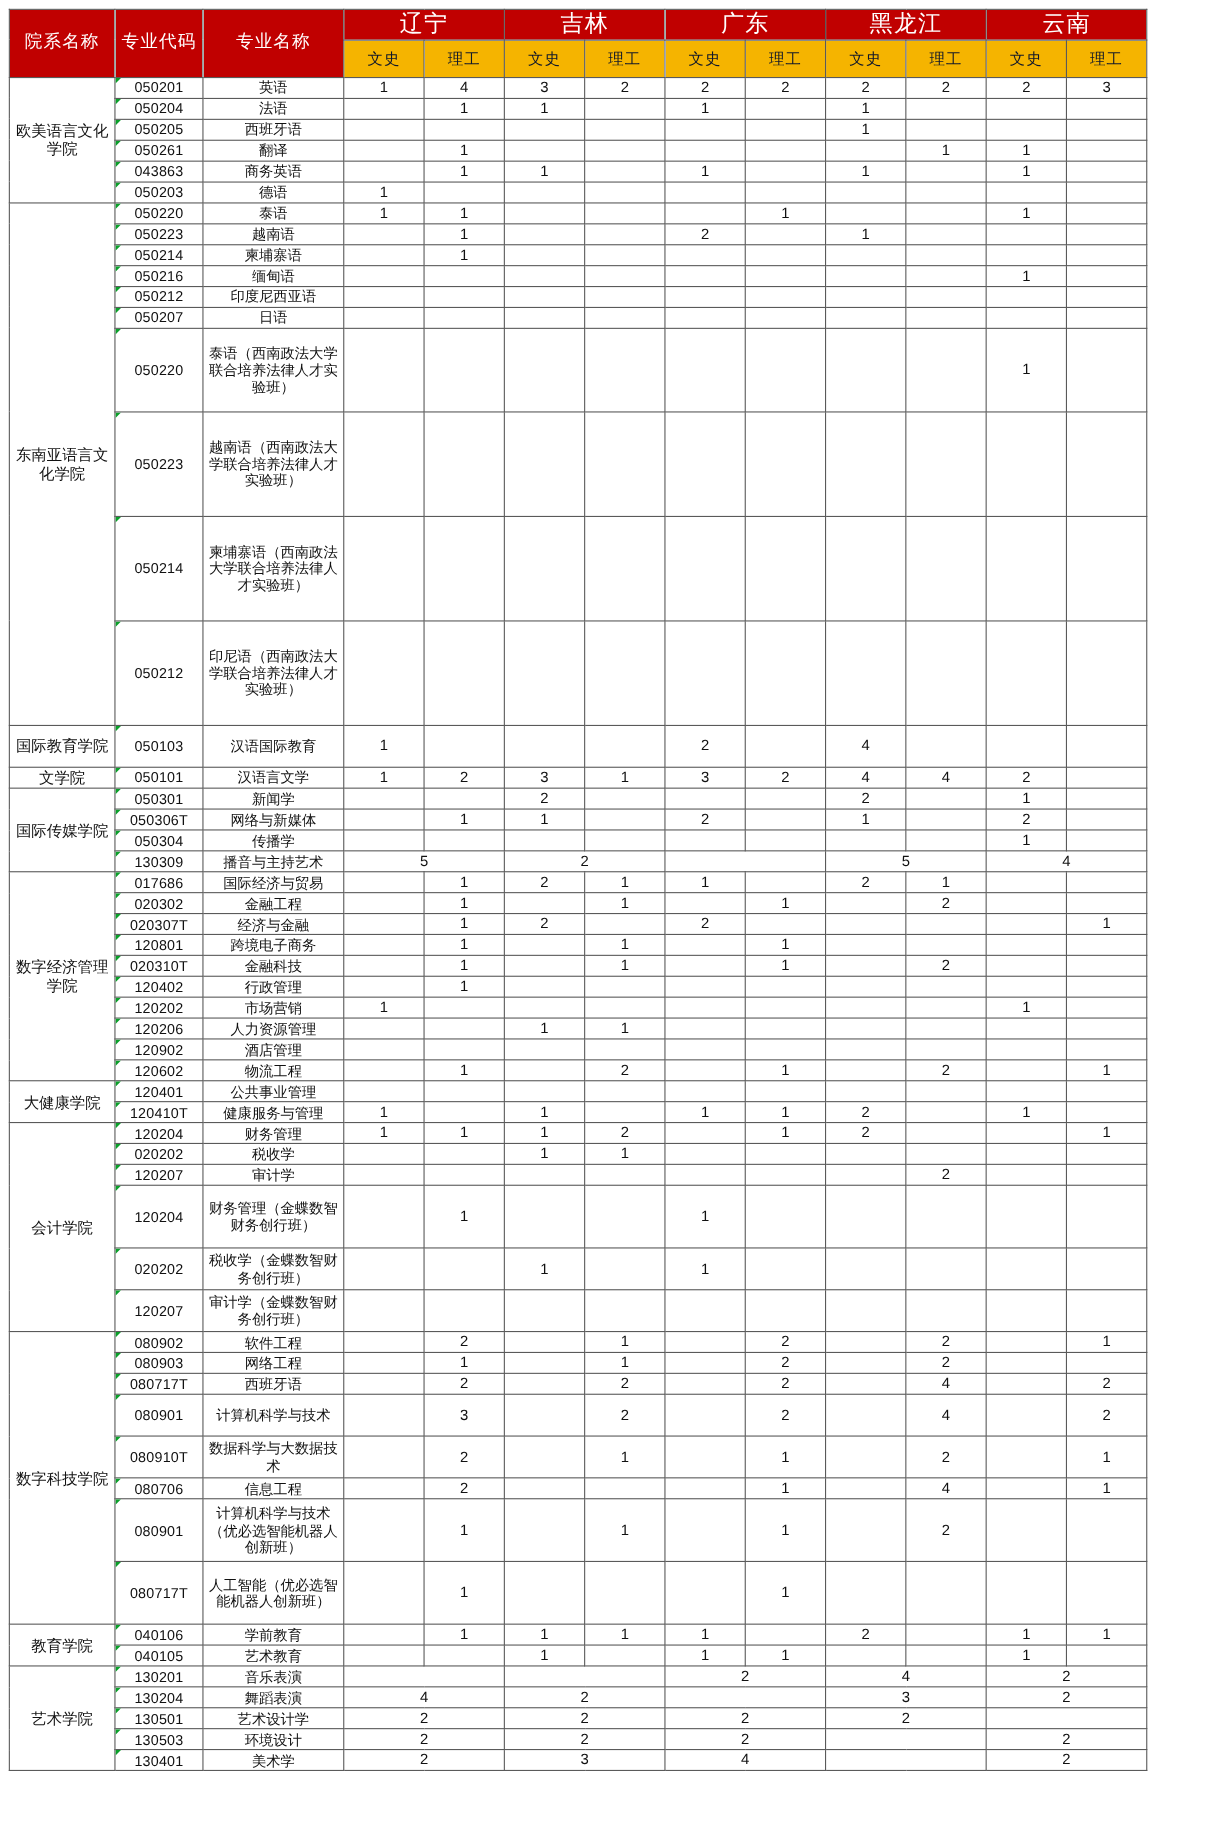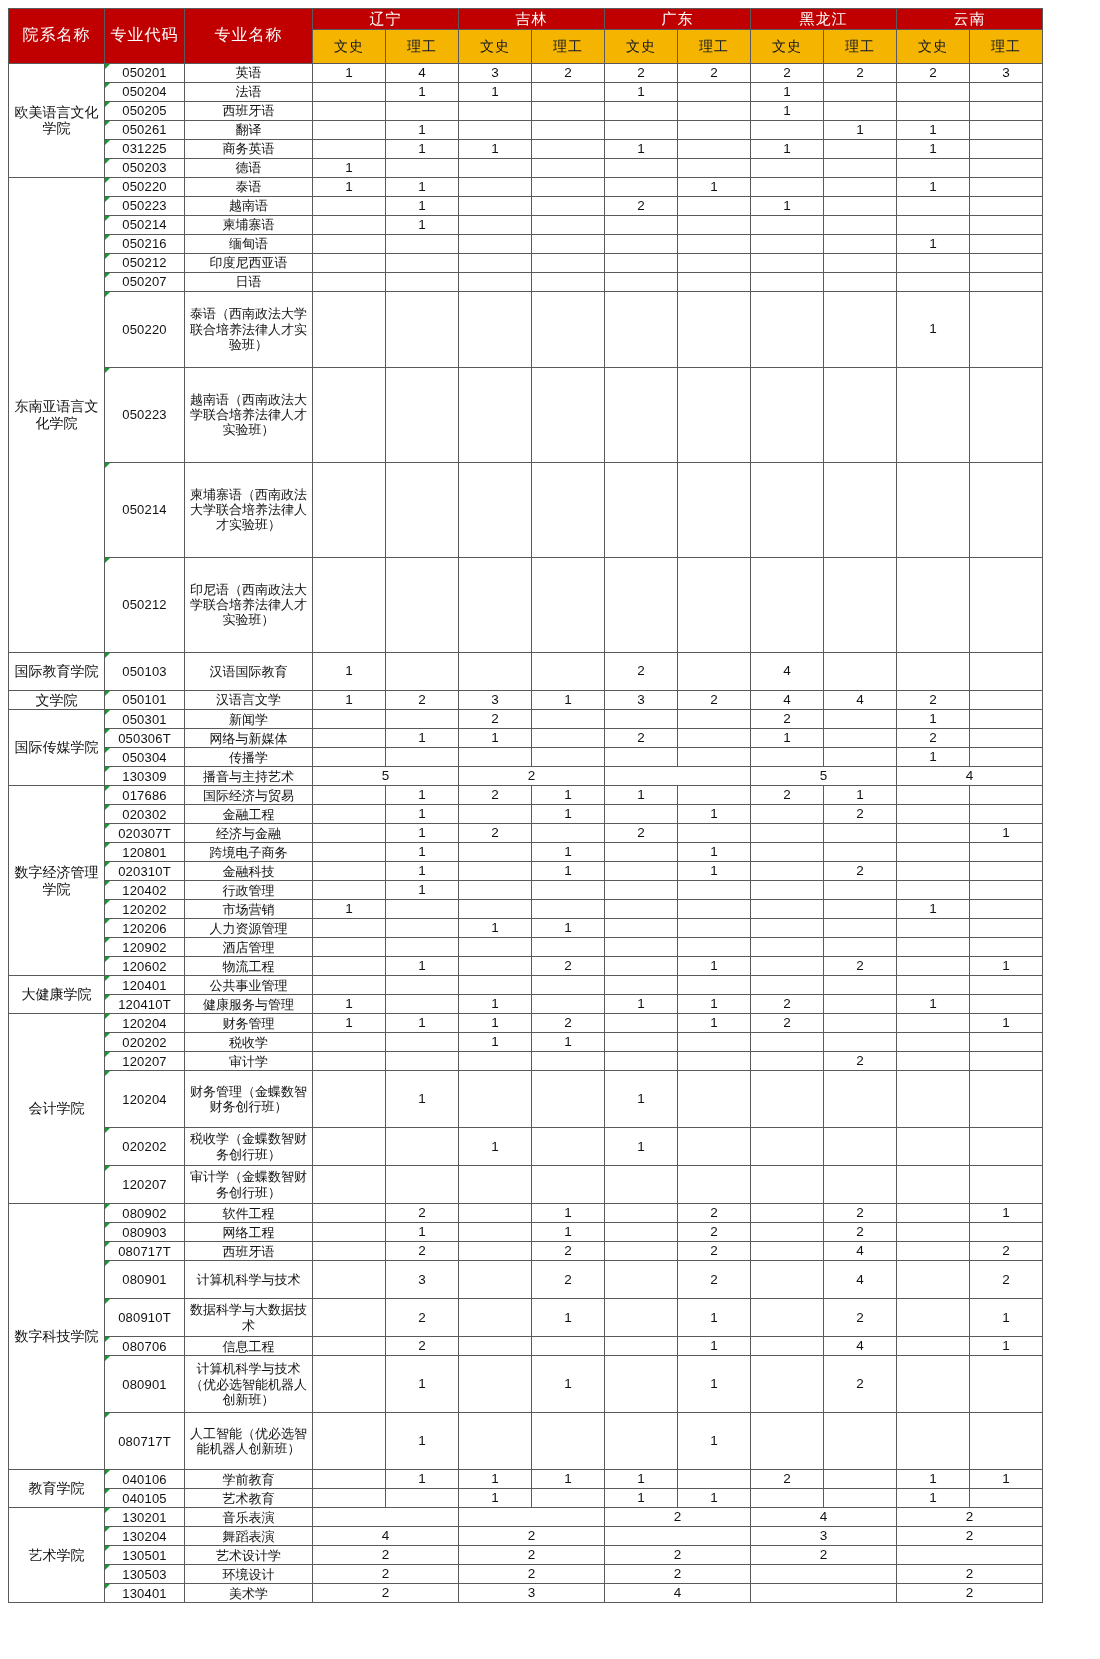--- a/index.html
+++ b/index.html
@@ -31,21 +31,21 @@
     vertical-align: middle;
     line-height: 1.18;
     font-weight: normal;
     overflow: hidden;
   }
   
   th.hdr-red {
     background: #c00000;
     color: #ffffff;
     font-weight: bold;
-    font-size: 15px;
+    font-size: 21px;
     letter-spacing: 1px;
     border-color: #8b0000;
   }
   th.hdr-red-left {
     background: #c00000;
     color: #ffffff;
     font-weight: bold;
     font-size: 16px;
     letter-spacing: 1px;
     border-color: #8b0000;
@@ -193,21 +193,21 @@
           <td class="num"></td>
           <td class="num"></td>
           <td class="num"></td>
           <td class="num"></td>
           <td class="num"></td>
           <td class="num">1</td>
           <td class="num">1</td>
           <td class="num"></td>
         </tr>
         <tr class="datarow">
-          <td class="code flag">031225</td>
+          <td class="code flag">043863</td>
           <td class="major">商务英语</td>
           <td class="num"></td>
           <td class="num">1</td>
           <td class="num">1</td>
           <td class="num"></td>
           <td class="num">1</td>
           <td class="num"></td>
           <td class="num">1</td>
           <td class="num"></td>
           <td class="num">1</td>

